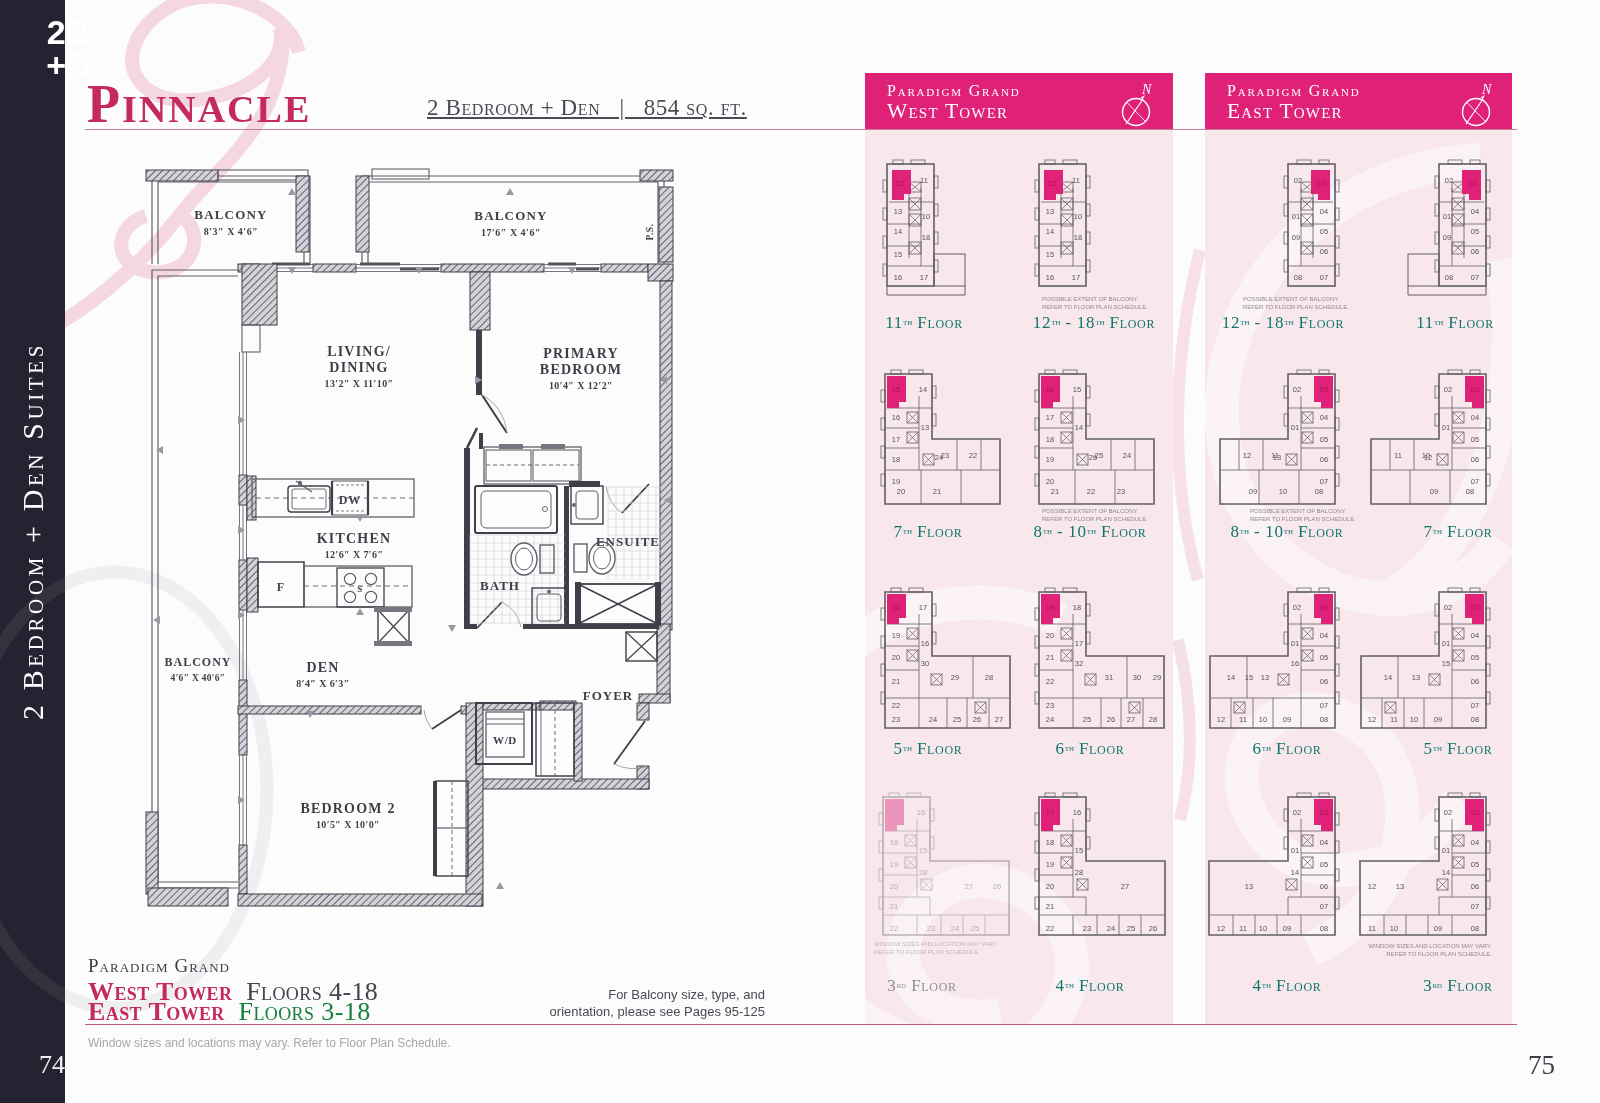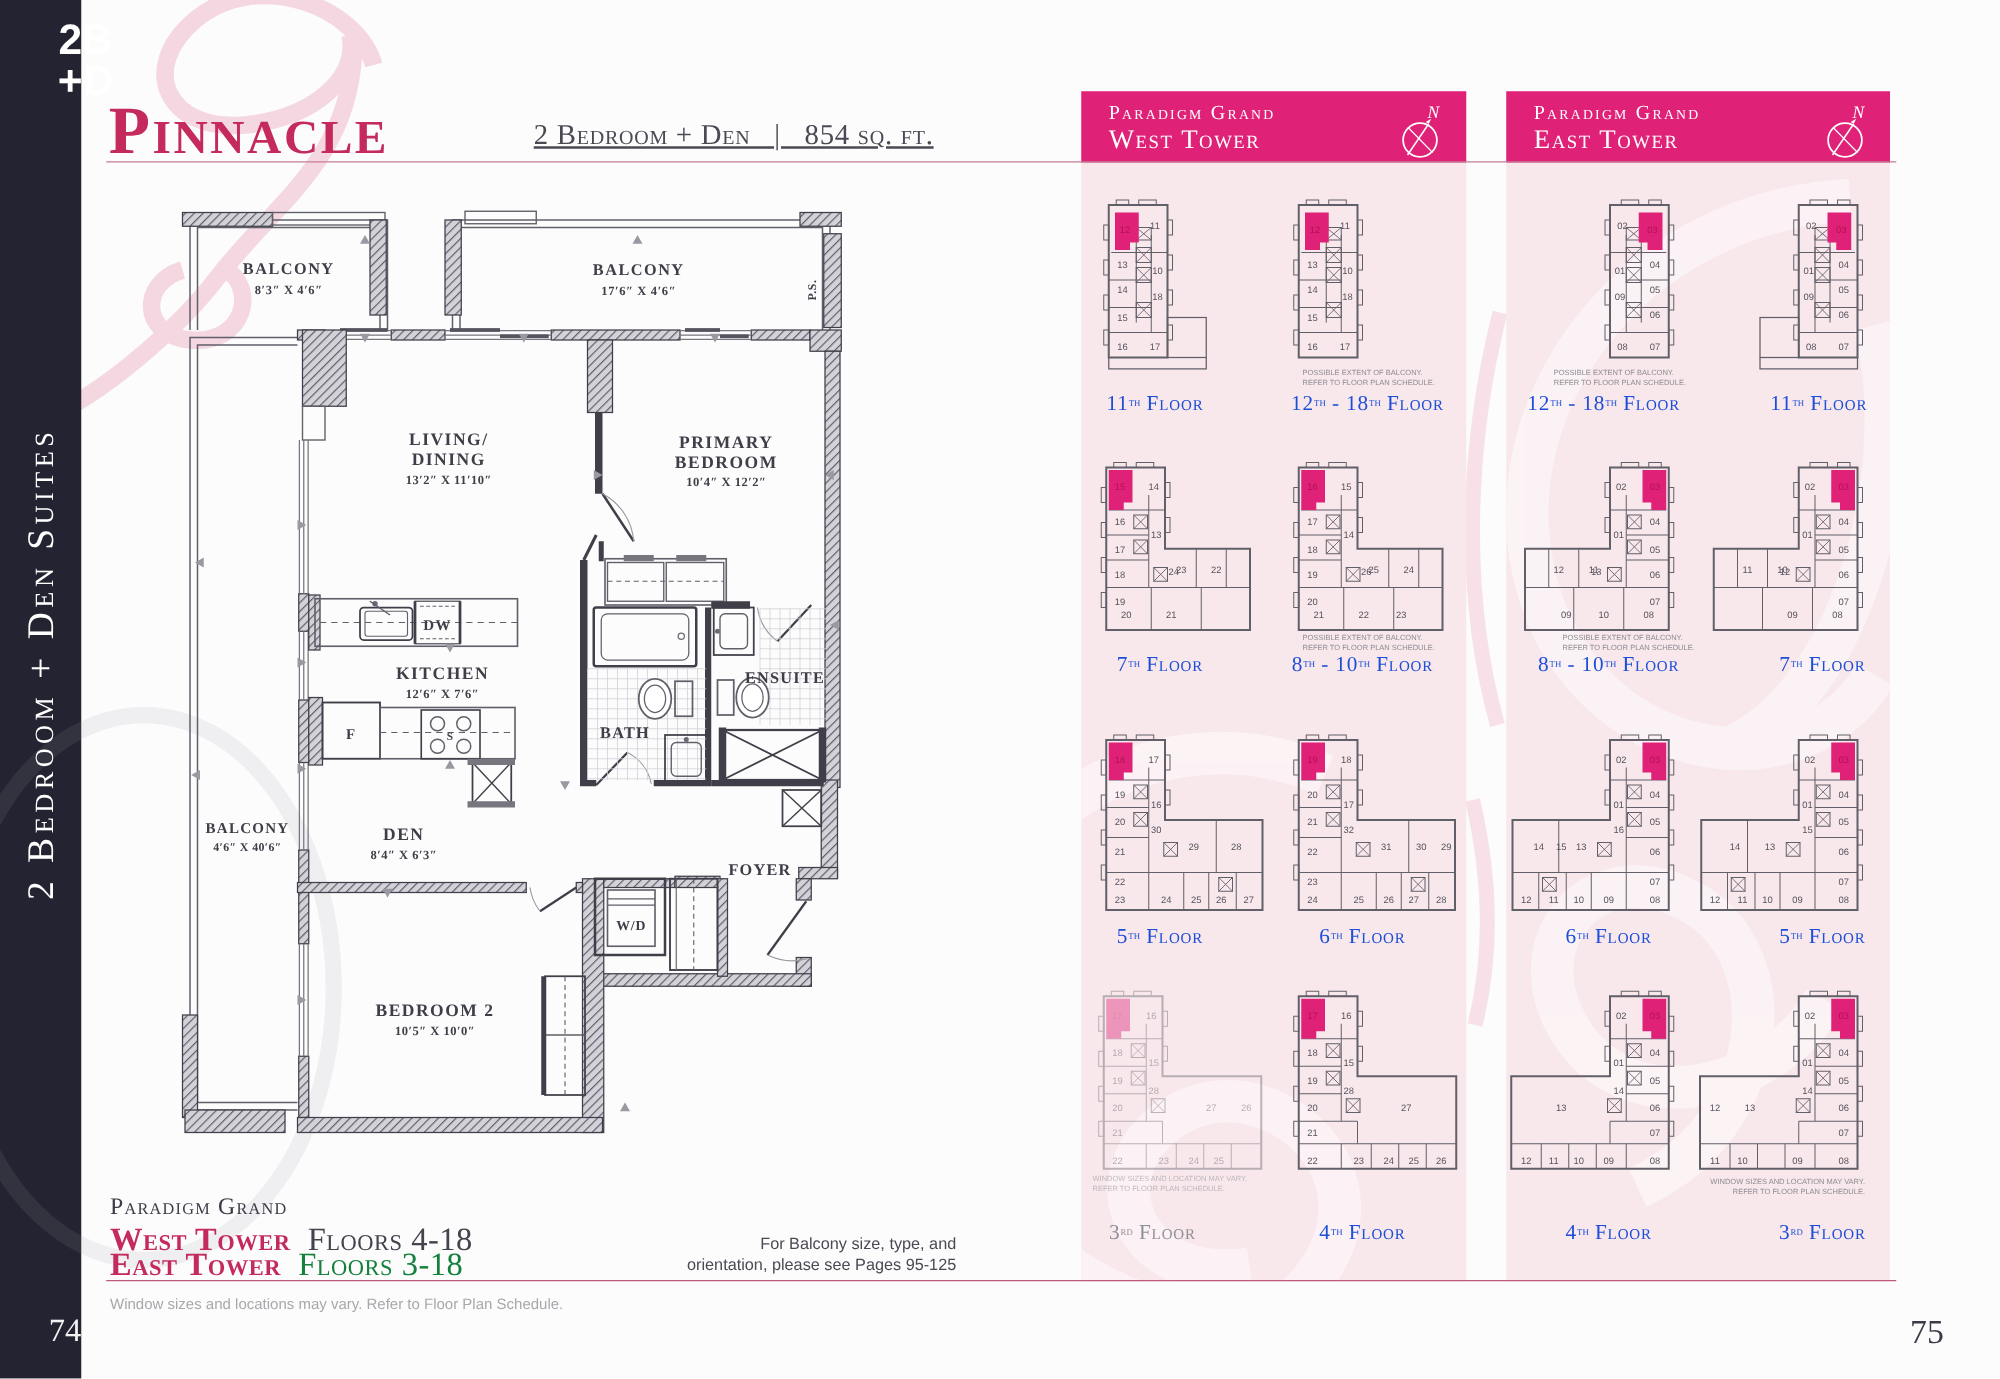--- a/index.html
+++ b/index.html
@@ -1,20 +1,20 @@
 <!DOCTYPE html>
 <html><head><meta charset="utf-8">
 <style>
 html,body{margin:0;padding:0;background:#fff;}
 #page{position:relative;width:1600px;height:1103px;background:#fcfcfc;overflow:hidden;
   font-family:"Liberation Serif",serif;}
 .abs{position:absolute;}
 .sc{font-variant:small-caps;}
 sup.o{font-size:62%;vertical-align:28%;letter-spacing:0;}
-.flbl{position:absolute;z-index:4;font-variant:small-caps;color:#1d4ed8;font-size:17px;letter-spacing:0.7px;
+.flbl{position:absolute;z-index:4;font-variant:small-caps;color:#0f766e;font-size:17px;letter-spacing:0.7px;
   text-align:center;white-space:nowrap;transform:translateX(-50%);}
 .cap{position:absolute;z-index:4;font-family:"Liberation Sans",sans-serif;font-size:6px;color:#8d8b92;
   line-height:8.4px;letter-spacing:0;white-space:nowrap;}
 </style></head><body>
 <div id="page">
 
 <svg class="abs" style="left:0;top:0;z-index:0;" width="1600" height="1103" viewBox="0 0 1600 1103">
 
   <ellipse cx="115" cy="790" rx="152" ry="218" fill="none" stroke="#efeff2" stroke-width="13"></ellipse>
 

